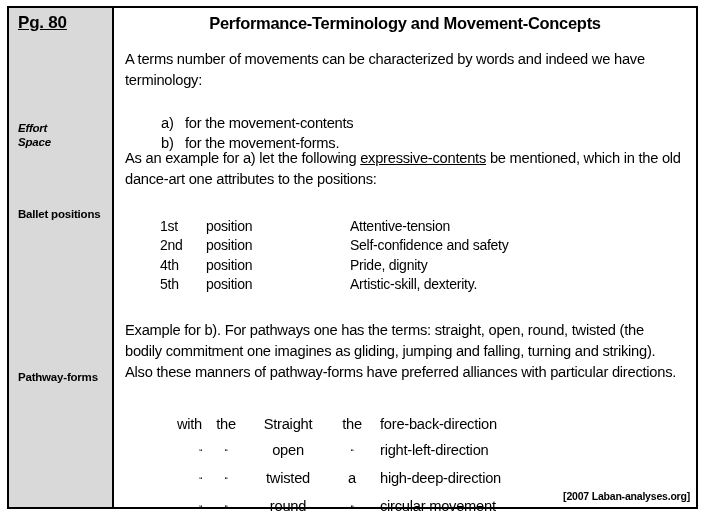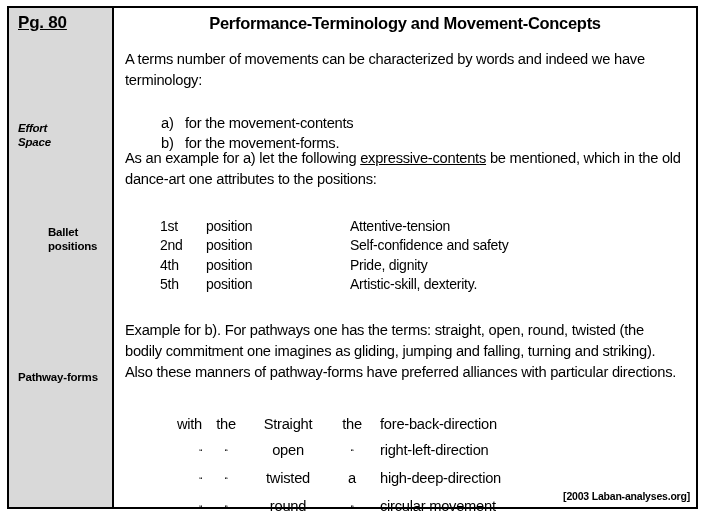--- a/index.html
+++ b/index.html
@@ -44,21 +44,21 @@
     font-weight: bold;
     line-height: 13.5px;
     letter-spacing: -0.2px;
   }
   #side-page-num {
     top: 8px;
     text-decoration: underline;
     font-size: 17px;
   }
   #side-effort   { top: 114px; font-style: italic; }
-  #side-ballet   { top: 218px; margin-left: 30px; }
+  #side-ballet   { top: 200px; }
   #side-pathway  { top: 363px; }
 
   
   #content {
     flex: 1 1 auto;
     position: relative;
     background: #ffffff;
     box-sizing: border-box;
     padding: 16px;
   }
@@ -234,16 +234,16 @@
         <tr>
           <td class="c-a ditto">“</td>
           <td class="c-b ditto">“</td>
           <td class="c-c">round</td>
           <td class="c-d ditto">“</td>
           <td class="c-e">circular movement</td>
         </tr>
       </tbody>
     </table>
 
-    <div id="credit">[2003 Laban-analyses.org]</div>
+    <div id="credit">[2007 Laban-analyses.org]</div>
 
   </div>
 </div>
 
 </body></html>

